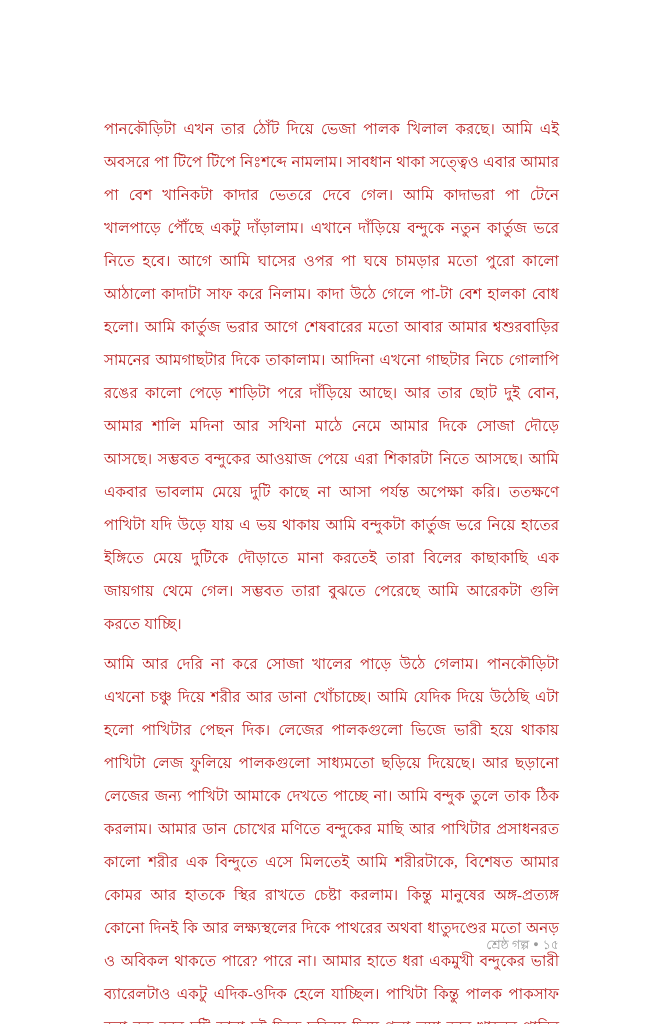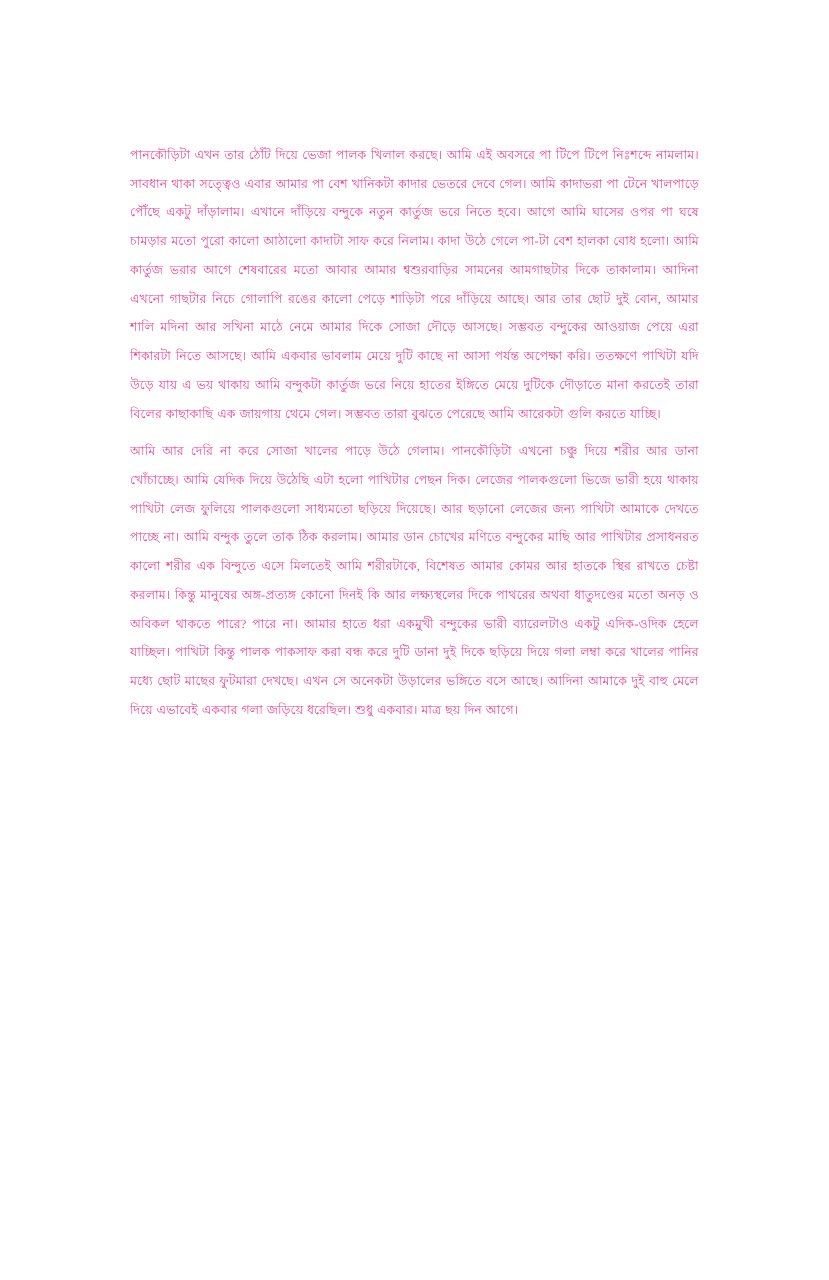--- a/index.html
+++ b/index.html
@@ -28,23 +28,23 @@
     position: absolute;
     left: 104px;
     top: 113px;
     width: 455px;
   }
 
   .para {
     margin: 0 0 7px 0;
     text-align: justify;
     text-justify: inter-word;
-    font-size: 10px;
-    line-height: 23px;
-    color: #ec4899;
+    font-size: 15px;
+    line-height: 33px;
+    color: #b91c1c;
     letter-spacing: 0.05px;
     word-spacing: 0.6px;
     -webkit-font-smoothing: antialiased;
   }
 
   .para:last-child {
     margin-bottom: 0;
   }
 
   
@@ -75,14 +75,17 @@
 </head>
 <body>
 
 <div class="page">
 
   <div class="text-block">
     <p class="para">পানকৌড়িটা এখন তার ঠোঁট দিয়ে ভেজা পালক খিলাল করছে। আমি এই অবসরে পা টিপে টিপে নিঃশব্দে নামলাম। সাবধান থাকা সত্ত্বেও এবার আমার পা বেশ খানিকটা কাদার ভেতরে দেবে গেল। আমি কাদাভরা পা টেনে খালপাড়ে পৌঁছে একটু দাঁড়ালাম। এখানে দাঁড়িয়ে বন্দুকে নতুন কার্তুজ ভরে নিতে হবে। আগে আমি ঘাসের ওপর পা ঘষে চামড়ার মতো পুরো কালো আঠালো কাদাটা সাফ করে নিলাম। কাদা উঠে গেলে পা-টা বেশ হালকা বোধ হলো। আমি কার্তুজ ভরার আগে শেষবারের মতো আবার আমার শ্বশুরবাড়ির সামনের আমগাছটার দিকে তাকালাম। আদিনা এখনো গাছটার নিচে গোলাপি রঙের কালো পেড়ে শাড়িটা পরে দাঁড়িয়ে আছে। আর তার ছোট দুই বোন, আমার শালি মদিনা আর সখিনা মাঠে নেমে আমার দিকে সোজা দৌড়ে আসছে। সম্ভবত বন্দুকের আওয়াজ পেয়ে এরা শিকারটা নিতে আসছে। আমি একবার ভাবলাম মেয়ে দুটি কাছে না আসা পর্যন্ত অপেক্ষা করি। ততক্ষণে পাখিটা যদি উড়ে যায় এ ভয় থাকায় আমি বন্দুকটা কার্তুজ ভরে নিয়ে হাতের ইঙ্গিতে মেয়ে দুটিকে দৌড়াতে মানা করতেই তারা বিলের কাছাকাছি এক জায়গায় থেমে গেল। সম্ভবত তারা বুঝতে পেরেছে আমি আরেকটা গুলি করতে যাচ্ছি।</p>
     <p class="para">আমি আর দেরি না করে সোজা খালের পাড়ে উঠে গেলাম। পানকৌড়িটা এখনো চঞ্চু দিয়ে শরীর আর ডানা খোঁচাচ্ছে। আমি যেদিক দিয়ে উঠেছি এটা হলো পাখিটার পেছন দিক। লেজের পালকগুলো ভিজে ভারী হয়ে থাকায় পাখিটা লেজ ফুলিয়ে পালকগুলো সাধ্যমতো ছড়িয়ে দিয়েছে। আর ছড়ানো লেজের জন্য পাখিটা আমাকে দেখতে পাচ্ছে না। আমি বন্দুক তুলে তাক ঠিক করলাম। আমার ডান চোখের মণিতে বন্দুকের মাছি আর পাখিটার প্রসাধনরত কালো শরীর এক বিন্দুতে এসে মিলতেই আমি শরীরটাকে, বিশেষত আমার কোমর আর হাতকে স্থির রাখতে চেষ্টা করলাম। কিন্তু মানুষের অঙ্গ-প্রত্যঙ্গ কোনো দিনই কি আর লক্ষ্যস্থলের দিকে পাথরের অথবা ধাতুদণ্ডের মতো অনড় ও অবিকল থাকতে পারে? পারে না। আমার হাতে ধরা একমুখী বন্দুকের ভারী ব্যারেলটাও একটু এদিক-ওদিক হেলে যাচ্ছিল। পাখিটা কিন্তু পালক পাকসাফ করা বন্ধ করে দুটি ডানা দুই দিকে ছড়িয়ে দিয়ে গলা লম্বা করে খালের পানির মধ্যে ছোট মাছের ফুটমারা দেখছে। এখন সে অনেকটা উড়ালের ভঙ্গিতে বসে আছে। আদিনা আমাকে দুই বাহু মেলে দিয়ে এভাবেই একবার গলা জড়িয়ে ধরেছিল। শুধু একবার। মাত্র ছয় দিন আগে।</p>
   </div>
 
+  <div class="footer">
+    <span>শ্রেষ্ঠ গল্প</span><span class="dot">●</span><span>১৫</span>
+  </div>
 
 </div>
 
 </body></html>

